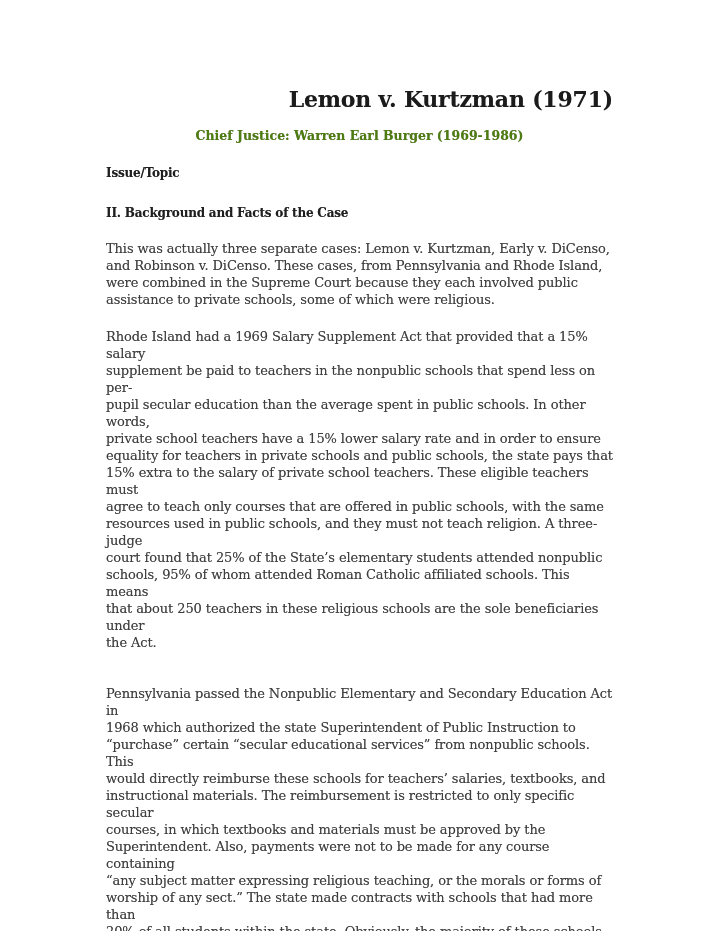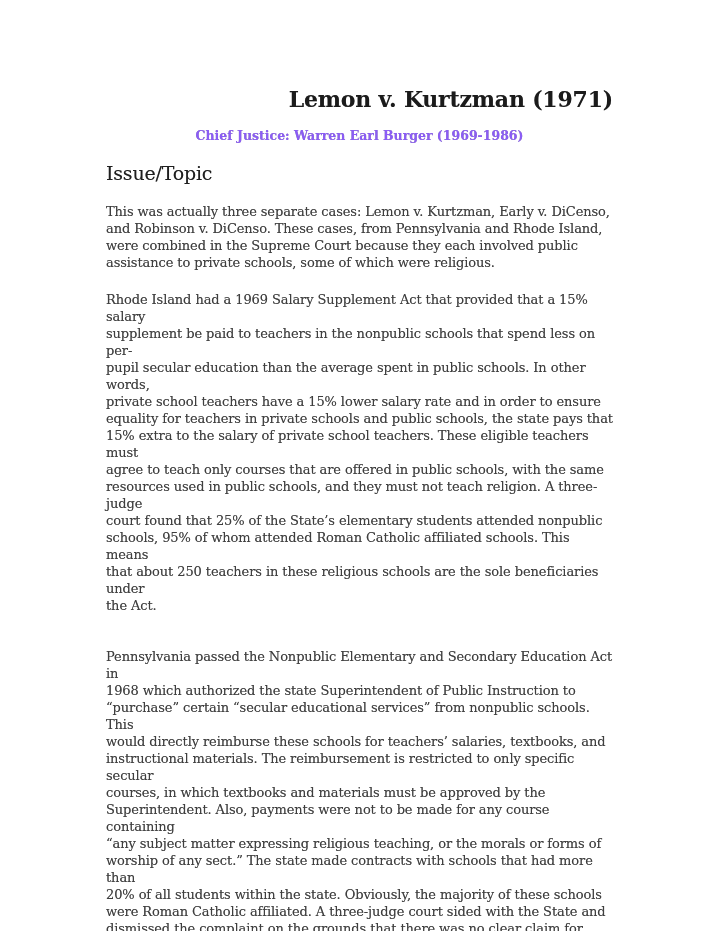--- a/index.html
+++ b/index.html
@@ -27,28 +27,28 @@
     font-weight: bold;
     color: #1b1b1b;
     text-align: right;
     margin: 0 0 16px 0;
     letter-spacing: -0.2px;
   }
   .doc-subtitle {
     font-size: 12.5px;
     line-height: 16px;
     font-weight: bold;
-    color: #8b5cf6;
+    color: #4d7c0f;
     text-align: center;
     margin: 0 0 19px 0;
   }
   .section-heading {
-    font-size: 19px;
+    font-size: 12px;
     line-height: 21px;
-    font-weight: normal;
+    font-weight: bold;
     color: #1f1f1f;
     margin: 0 0 19px 0;
     letter-spacing: -0.2px;
   }
   .section-heading.h-background { margin-bottom: 16px; }
   .body-paragraph {
     font-size: 13px;
     line-height: 17px;
     color: #3f3f3f;
     margin: 0 0 20px 0;
@@ -64,20 +64,21 @@
 
 <div class="page">
 
   <h1 class="doc-title">Lemon v. Kurtzman (1971)</h1>
 
   <h2 class="doc-subtitle">Chief Justice: Warren Earl Burger (1969-1986)</h2>
 
   <h3 class="section-heading h-issue-topic">Issue/Topic</h3>
 
 
+  <h3 class="section-heading h-background">II. Background and Facts of the Case</h3>
 
   <p class="body-paragraph p-three-cases">This was actually three separate cases: Lemon v. Kurtzman, Early v. DiCenso,
 and Robinson v. DiCenso.  These cases, from Pennsylvania and Rhode Island,
 were combined in the Supreme Court because they each involved public
 assistance to private schools, some of which were religious.</p>
 
   <p class="body-paragraph p-rhode">Rhode Island had a 1969 Salary Supplement Act that provided that a 15% salary
 supplement be paid to teachers in the nonpublic schools that spend less on per-
 pupil secular education than the average spent in public schools. In other words,
 private school teachers have a 15% lower salary rate and in order to ensure

